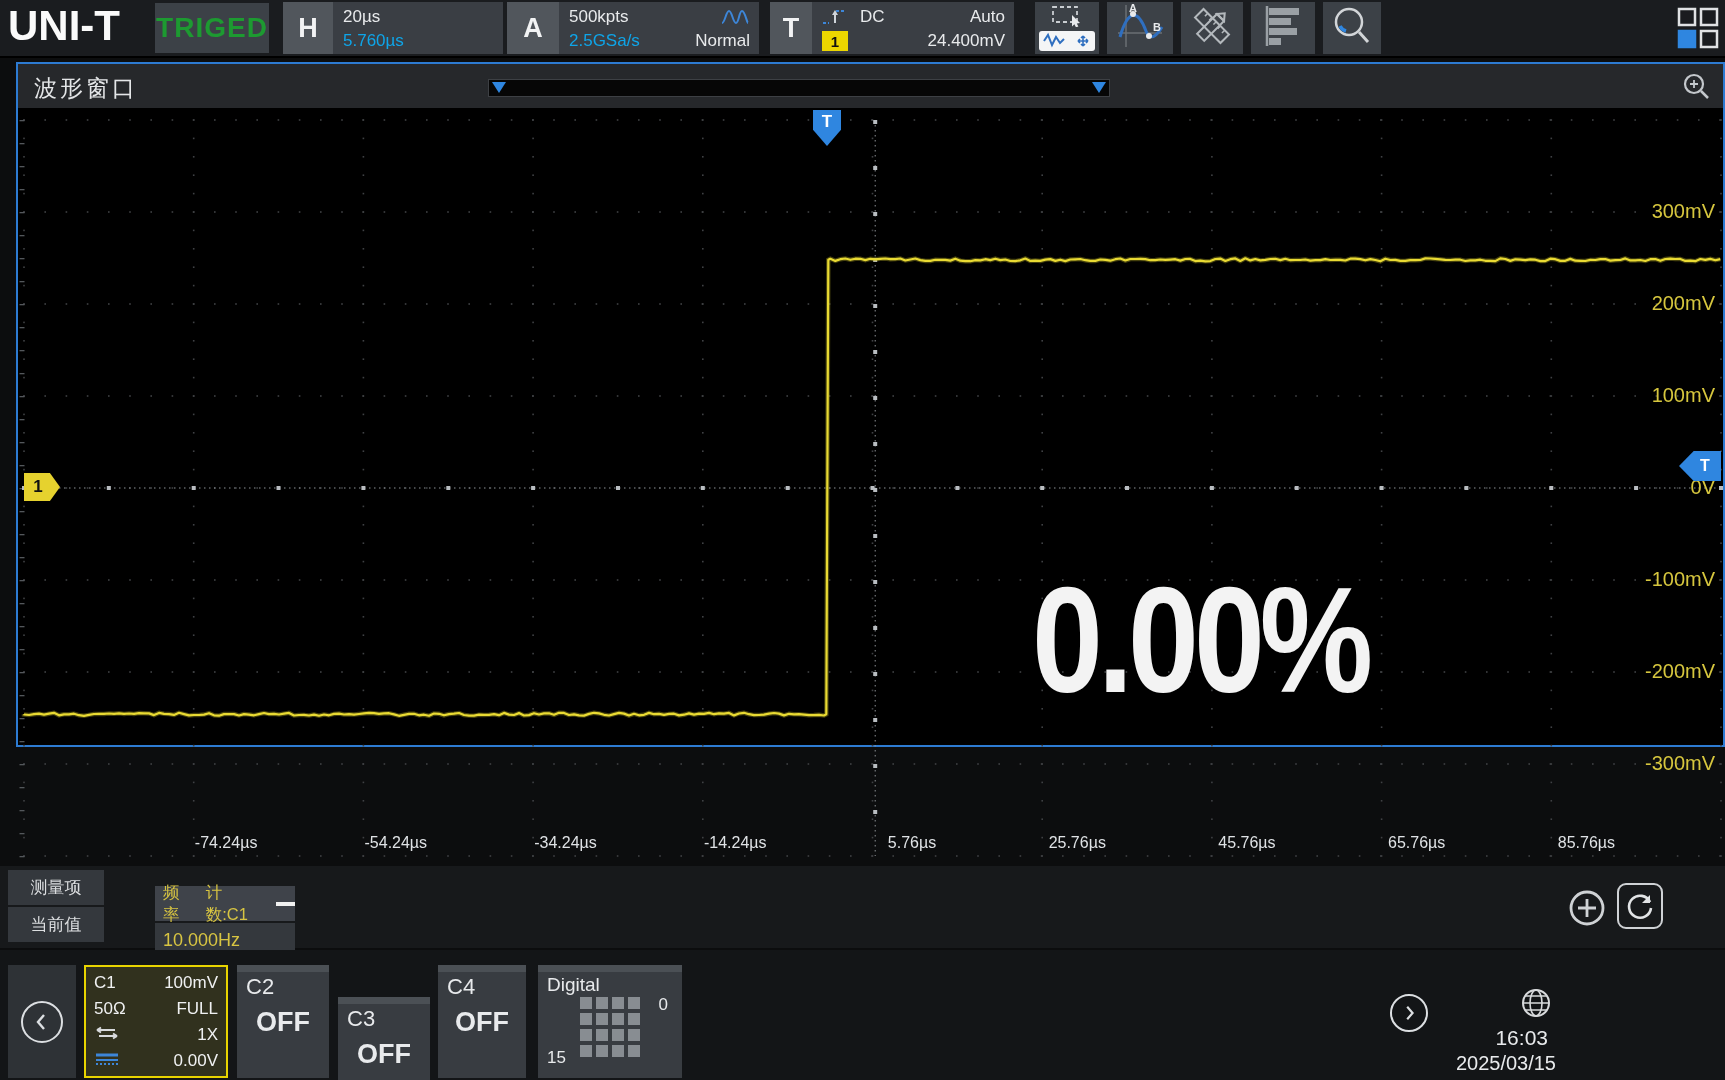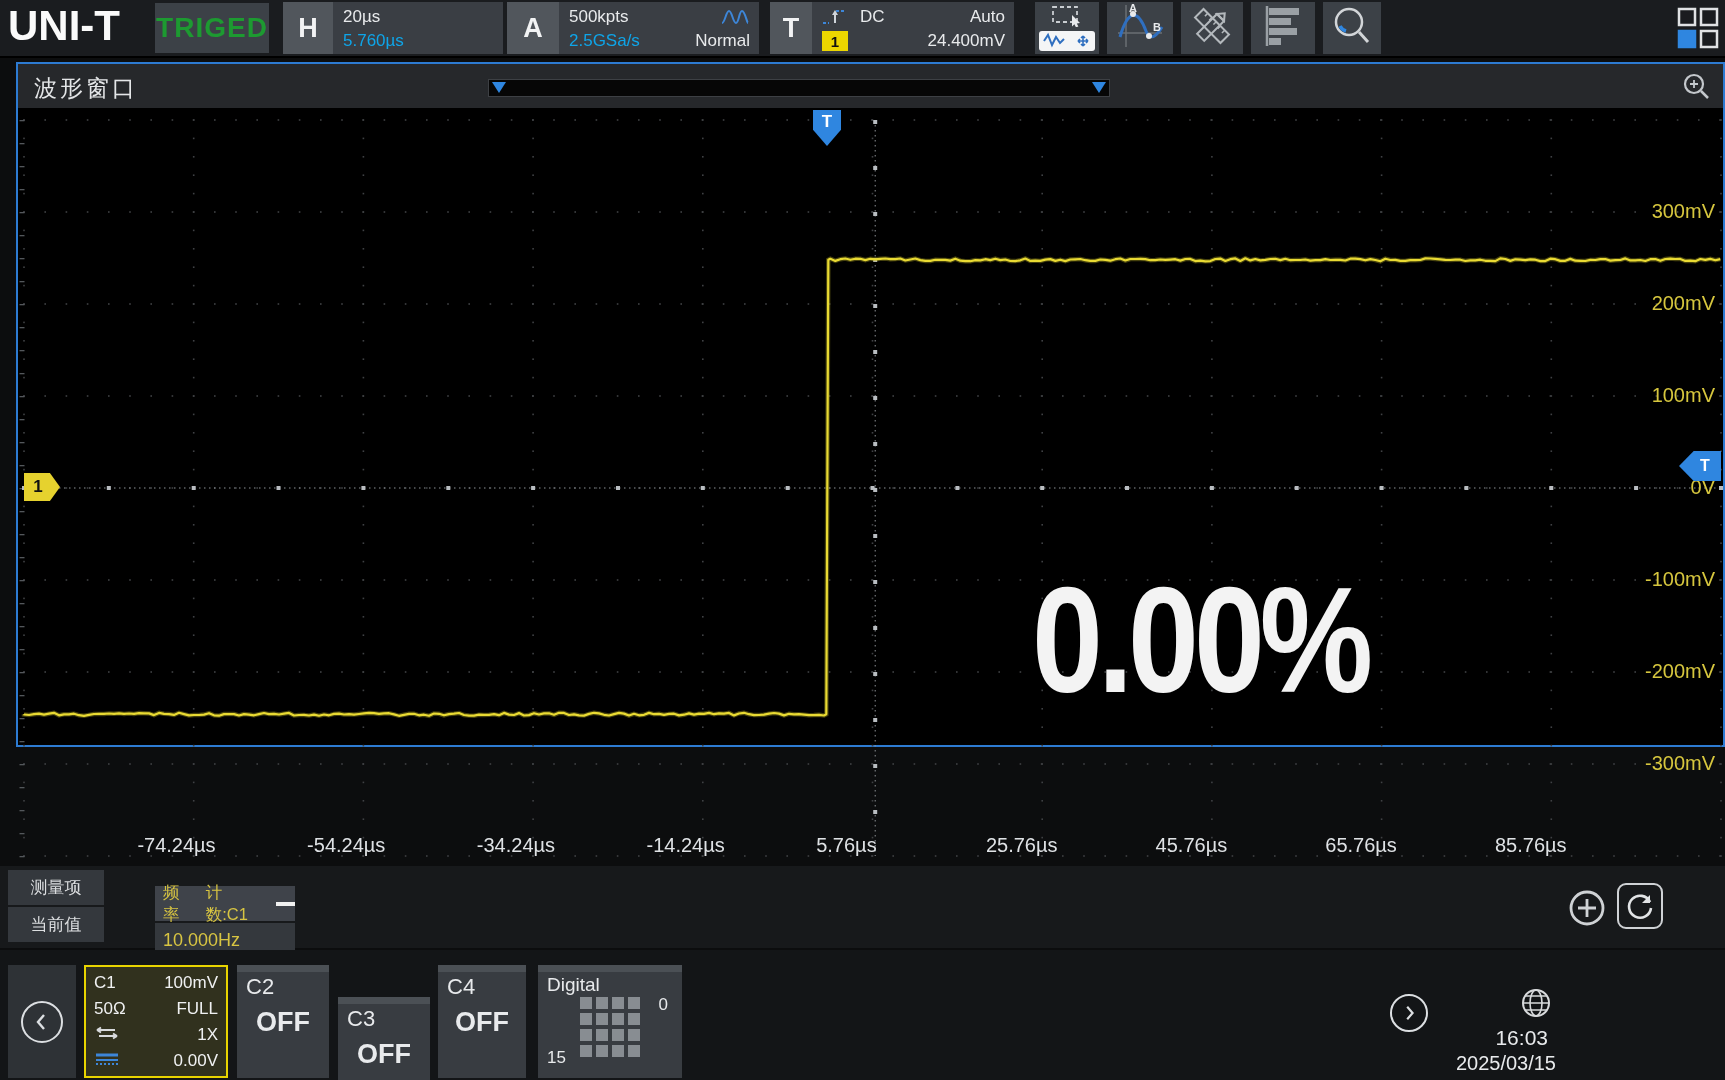--- a/index.html
+++ b/index.html
@@ -33,21 +33,21 @@
   .wavewin{position:absolute;left:8px;top:62px;width:1709px;height:685px;border:2px solid #2d7bd2;background:#000;box-sizing:border-box;margin-left:8px;}
   .titlebar{position:absolute;left:0;top:0;width:100%;height:44px;background:#26282b;}
   .wintitle{position:absolute;left:16px;top:9px;font-size:23px;letter-spacing:3px;color:#e4e6e8;}
   .hscroll{position:absolute;left:470px;top:15px;width:622px;height:18px;background:#060606;border:1px solid #3d4044;box-sizing:border-box;}
   .tri{width:0;height:0;border-left:7px solid transparent;border-right:7px solid transparent;border-top:11px solid #2f86e0;position:absolute;top:2px;}
   .tri.l{left:3px;} .tri.r{right:3px;}
   .titlezoom{position:absolute;right:12px;top:8px;}
   .gridarea{position:absolute;left:0;top:44px;width:1705px;height:751px;overflow:hidden;}
   #gridsvg{position:absolute;left:0;top:0;}
   .vlabel{position:absolute;right:8px;width:110px;text-align:right;font-size:20px;color:#d6c63e;}
-  .tlabel{position:absolute;top:726px;width:120px;text-align:left;font-size:20px;color:#dfe2e5;}
+  .tlabel{position:absolute;top:726px;width:120px;text-align:right;font-size:16px;color:#dfe2e5;}
   .trig-top{position:absolute;left:795px;top:2px;width:28px;height:36px;background:#2f86e0;clip-path:polygon(0 0,100% 0,100% 55%,50% 100%,0 55%);color:#fff;font-size:17px;font-weight:700;text-align:center;line-height:24px;}
   .trig-level{position:absolute;left:1661px;top:343px;width:42px;height:30px;background:#2f86e0;clip-path:polygon(0 50%,35% 0,100% 0,100% 100%,35% 100%);color:#fff;font-size:16px;font-weight:700;display:flex;align-items:center;justify-content:center;padding-left:10px;box-sizing:border-box;}
   .ch1-marker{position:absolute;left:6px;top:365px;width:36px;height:28px;background:#e6d22e;clip-path:polygon(0 0,72% 0,100% 50%,72% 100%,0 100%);color:#111;font-size:17px;font-weight:800;display:flex;align-items:center;justify-content:center;padding-right:8px;box-sizing:border-box;}
   .bigpct{position:absolute;left:947px;top:410px;width:470px;height:245px;display:flex;align-items:center;justify-content:center;font-size:150px;font-weight:800;color:#f3f3f3;letter-spacing:-6px;transform:scaleX(0.85);}
   
   .measbar{position:absolute;left:0;top:866px;width:1725px;height:82px;background:#17191b;}
   .mcol1{position:absolute;left:8px;top:4px;width:96px;}
   .mcol2{position:absolute;left:107px;top:20px;width:140px;padding-left:48px;}
   .mcell{height:35px;margin-bottom:2px;display:flex;align-items:center;}
   .mlab{background:#34383d;justify-content:center;font-size:17px;color:#dcdee0;}

